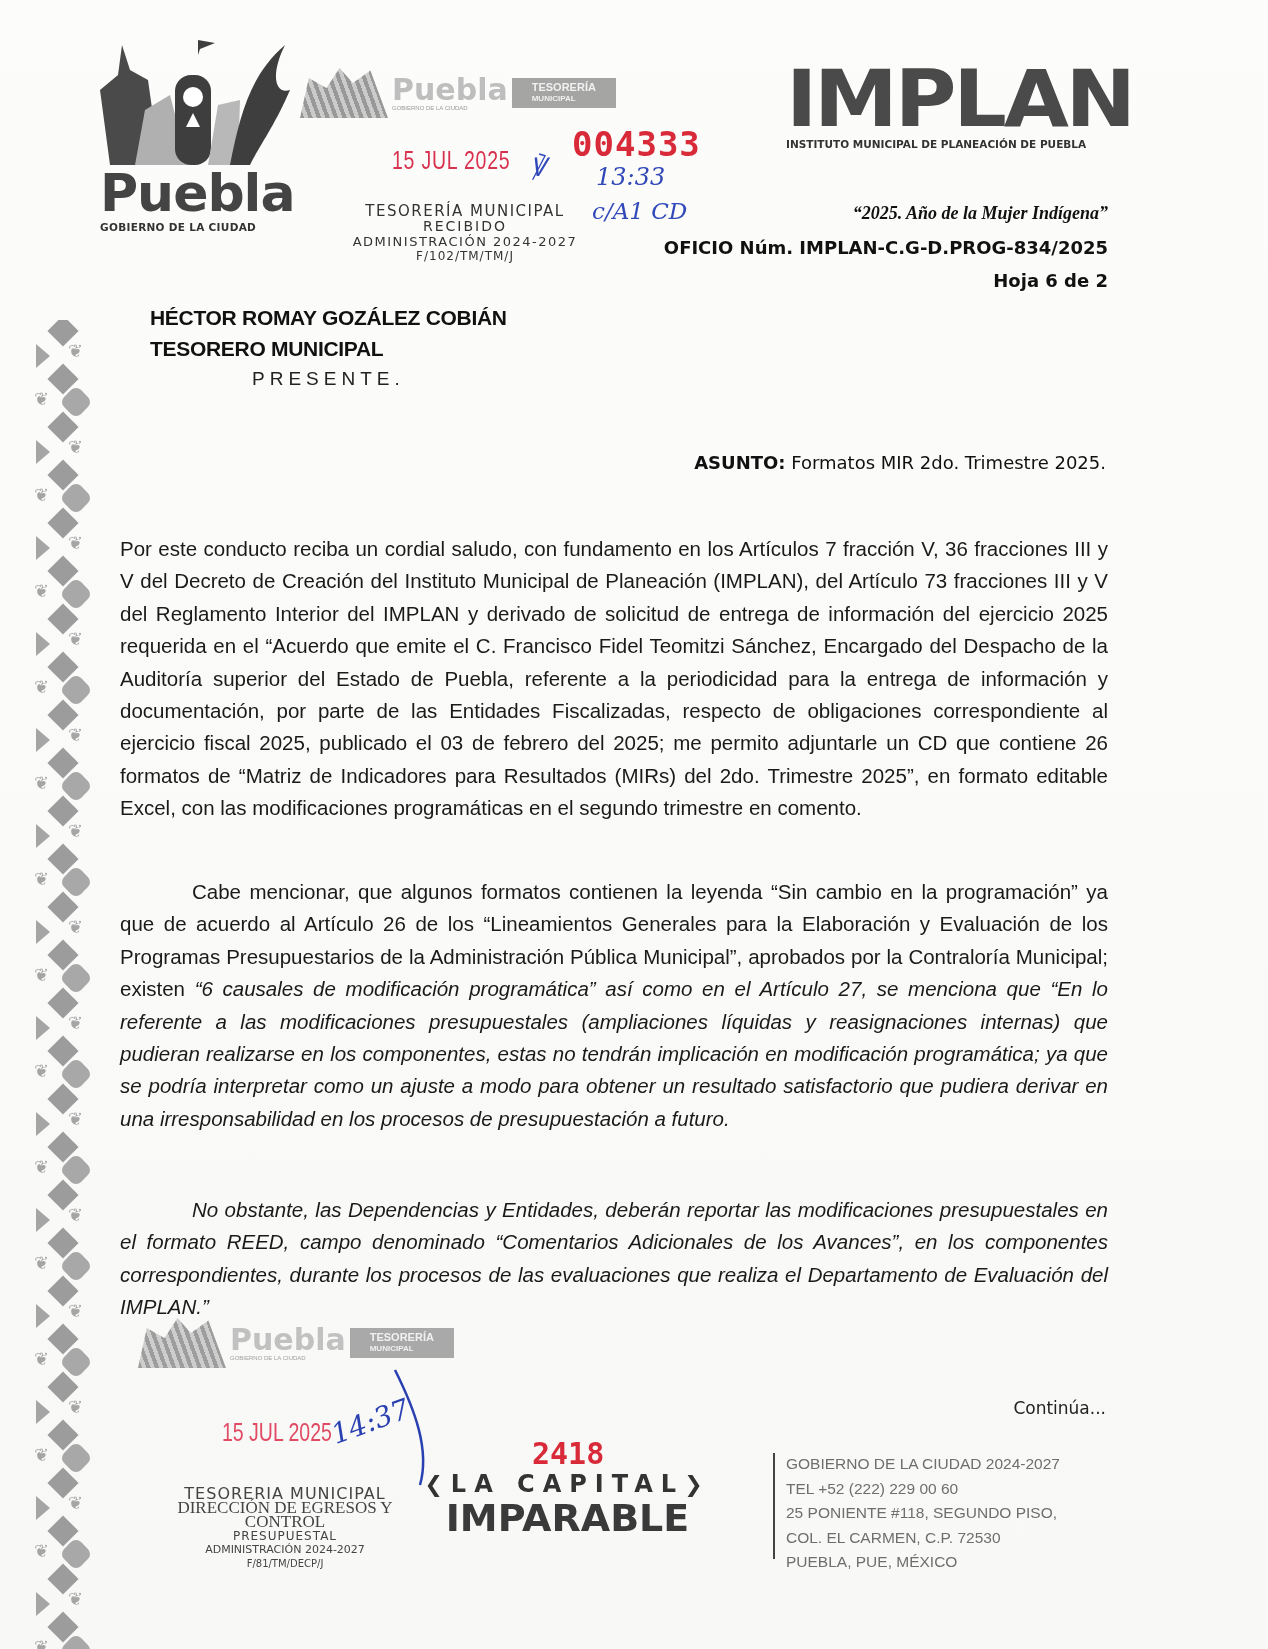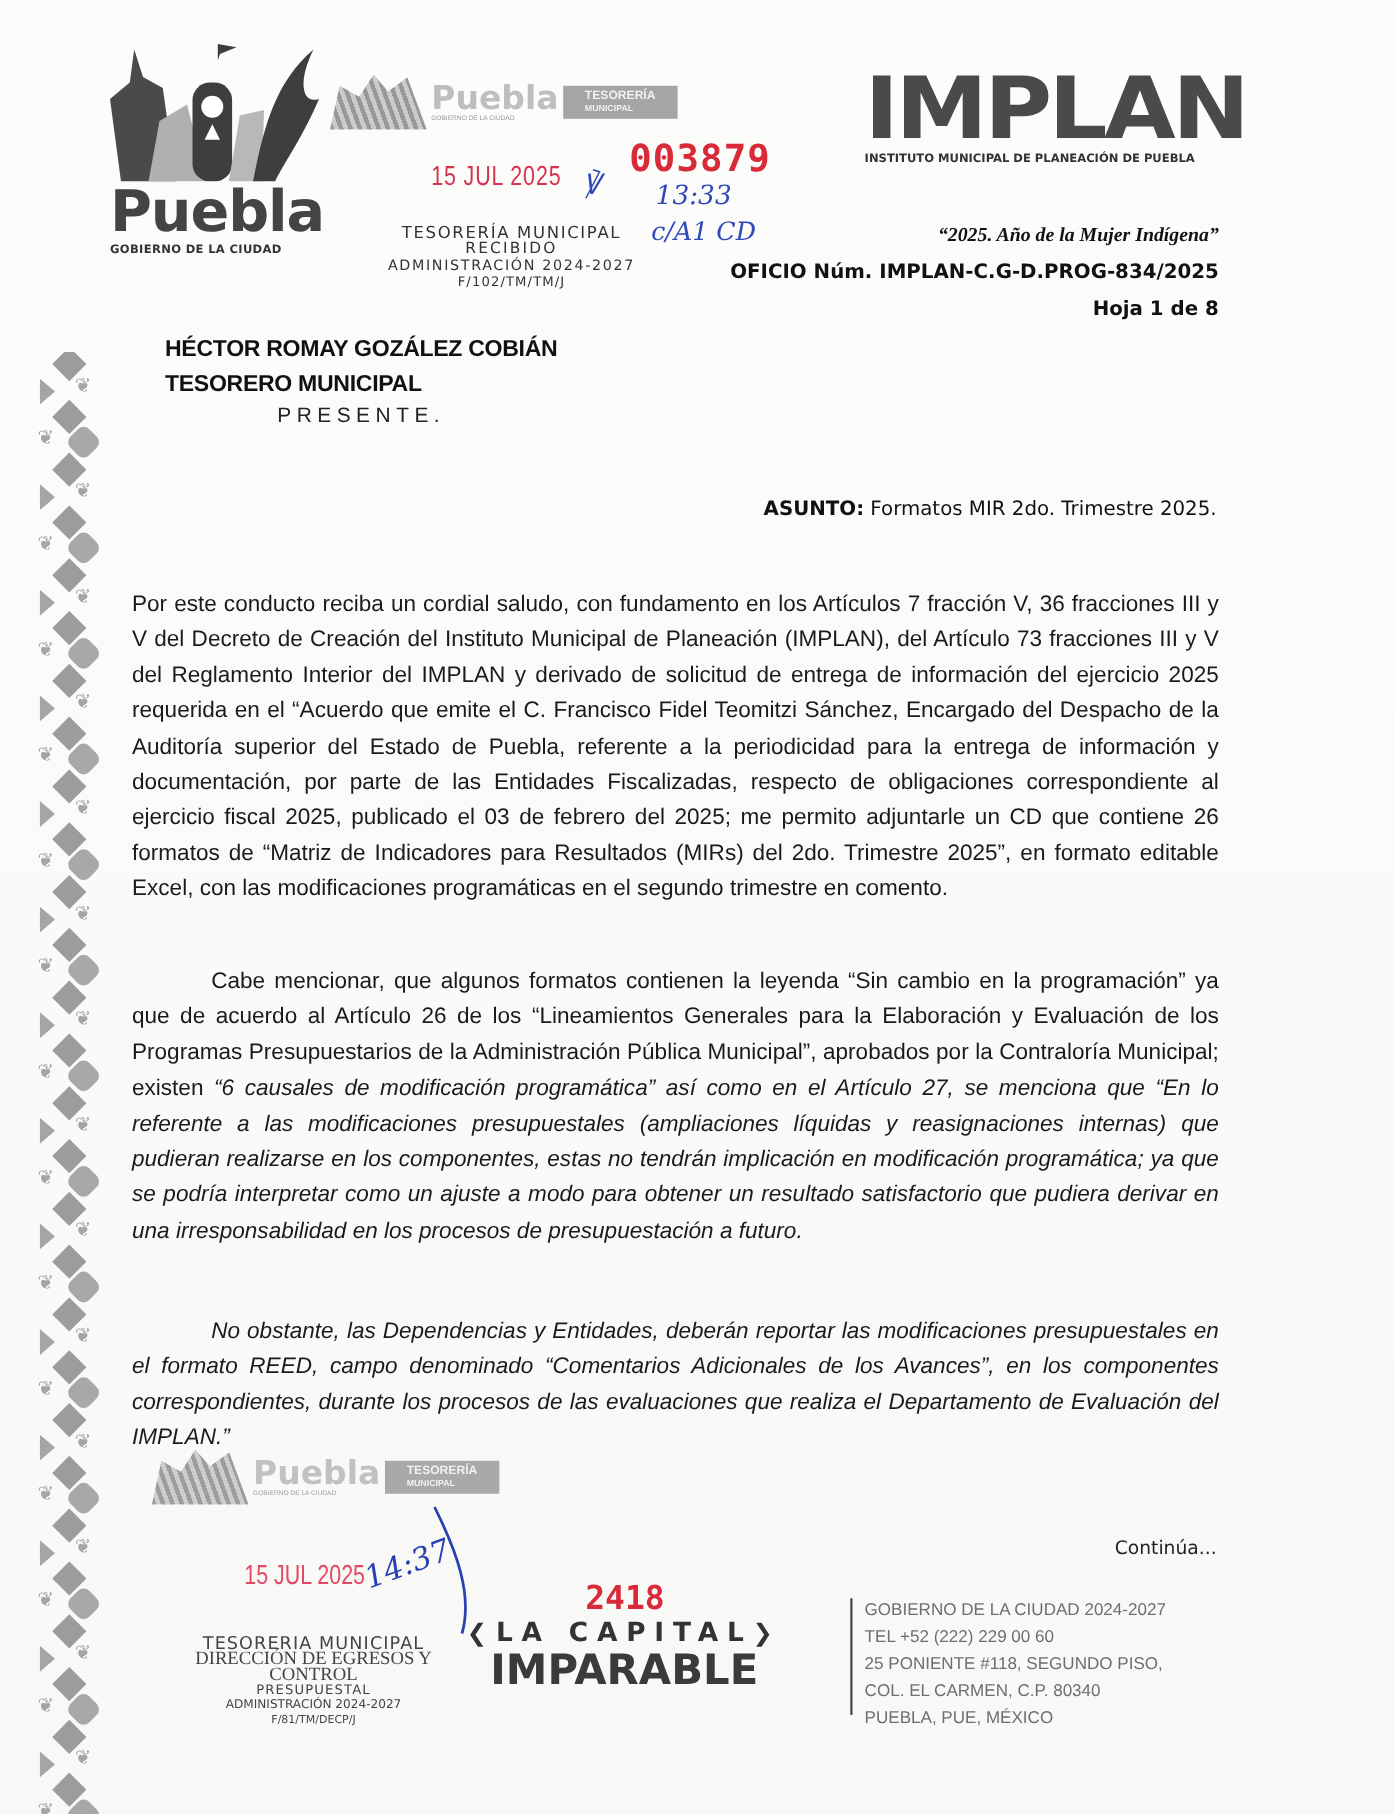--- a/index.html
+++ b/index.html
@@ -198,39 +198,39 @@
       <div class="teso-mini-sub">GOBIERNO DE LA CIUDAD</div>
     </div>
     <div class="teso-box">
       <div>TESORERÍA</div>
       <div style="font-size:8px">MUNICIPAL</div>
     </div>
   </div>
 
   <div class="stamp-date-top">15 JUL 2025</div>
   <div class="hand-init-top">℣</div>
-  <div class="stamp-num-top">003879</div>
+  <div class="stamp-num-top">004333</div>
   <div class="hand-time-top">13:33</div>
   <div class="hand-cd-top">c/A1 CD</div>
 
   <div class="stamp-teso-top">
     <div class="l1">TESORERÍA MUNICIPAL</div>
     <div class="l2">RECIBIDO</div>
     <div class="l3">ADMINISTRACIÓN 2024-2027</div>
     <div class="l4">F/102/TM/TM/J</div>
   </div>
 
   <div class="implan-logo">
     <div class="implan-word">IMPLAN</div>
     <div class="implan-sub">INSTITUTO MUNICIPAL DE PLANEACIÓN DE PUEBLA</div>
   </div>
 
   <div class="year-motto">“2025. Año de la Mujer Indígena”</div>
   <div class="oficio">OFICIO Núm. IMPLAN-C.G-D.PROG-834/2025</div>
-  <div class="hoja">Hoja 1 de 8</div>
+  <div class="hoja">Hoja 6 de 2</div>
 
   <div class="recipient">
     <div class="name">HÉCTOR ROMAY GOZÁLEZ COBIÁN</div>
     <div class="role">TESORERO MUNICIPAL</div>
     <div class="presente">PRESENTE.</div>
   </div>
 
   <div class="asunto">
     <b>ASUNTO:</b><span> Formatos MIR 2do. Trimestre 2025.</span>
   </div>
@@ -271,16 +271,16 @@
   <div class="capital-logo">
     <div class="capital-top"><span class="wing">❮</span><span>LA CAPITAL</span><span class="wing">❯</span></div>
     <div class="capital-bot">IMPARABLE</div>
   </div>
 
   <div class="footer-divider"></div>
   <div class="footer-contact">
     <div>GOBIERNO DE LA CIUDAD 2024-2027</div>
     <div>TEL +52 (222) 229 00 60</div>
     <div>25 PONIENTE #118, SEGUNDO PISO,</div>
-    <div>COL. EL CARMEN, C.P. 80340</div>
+    <div>COL. EL CARMEN, C.P. 72530</div>
     <div>PUEBLA, PUE, MÉXICO</div>
   </div>
 </div>
 
 </body></html>

